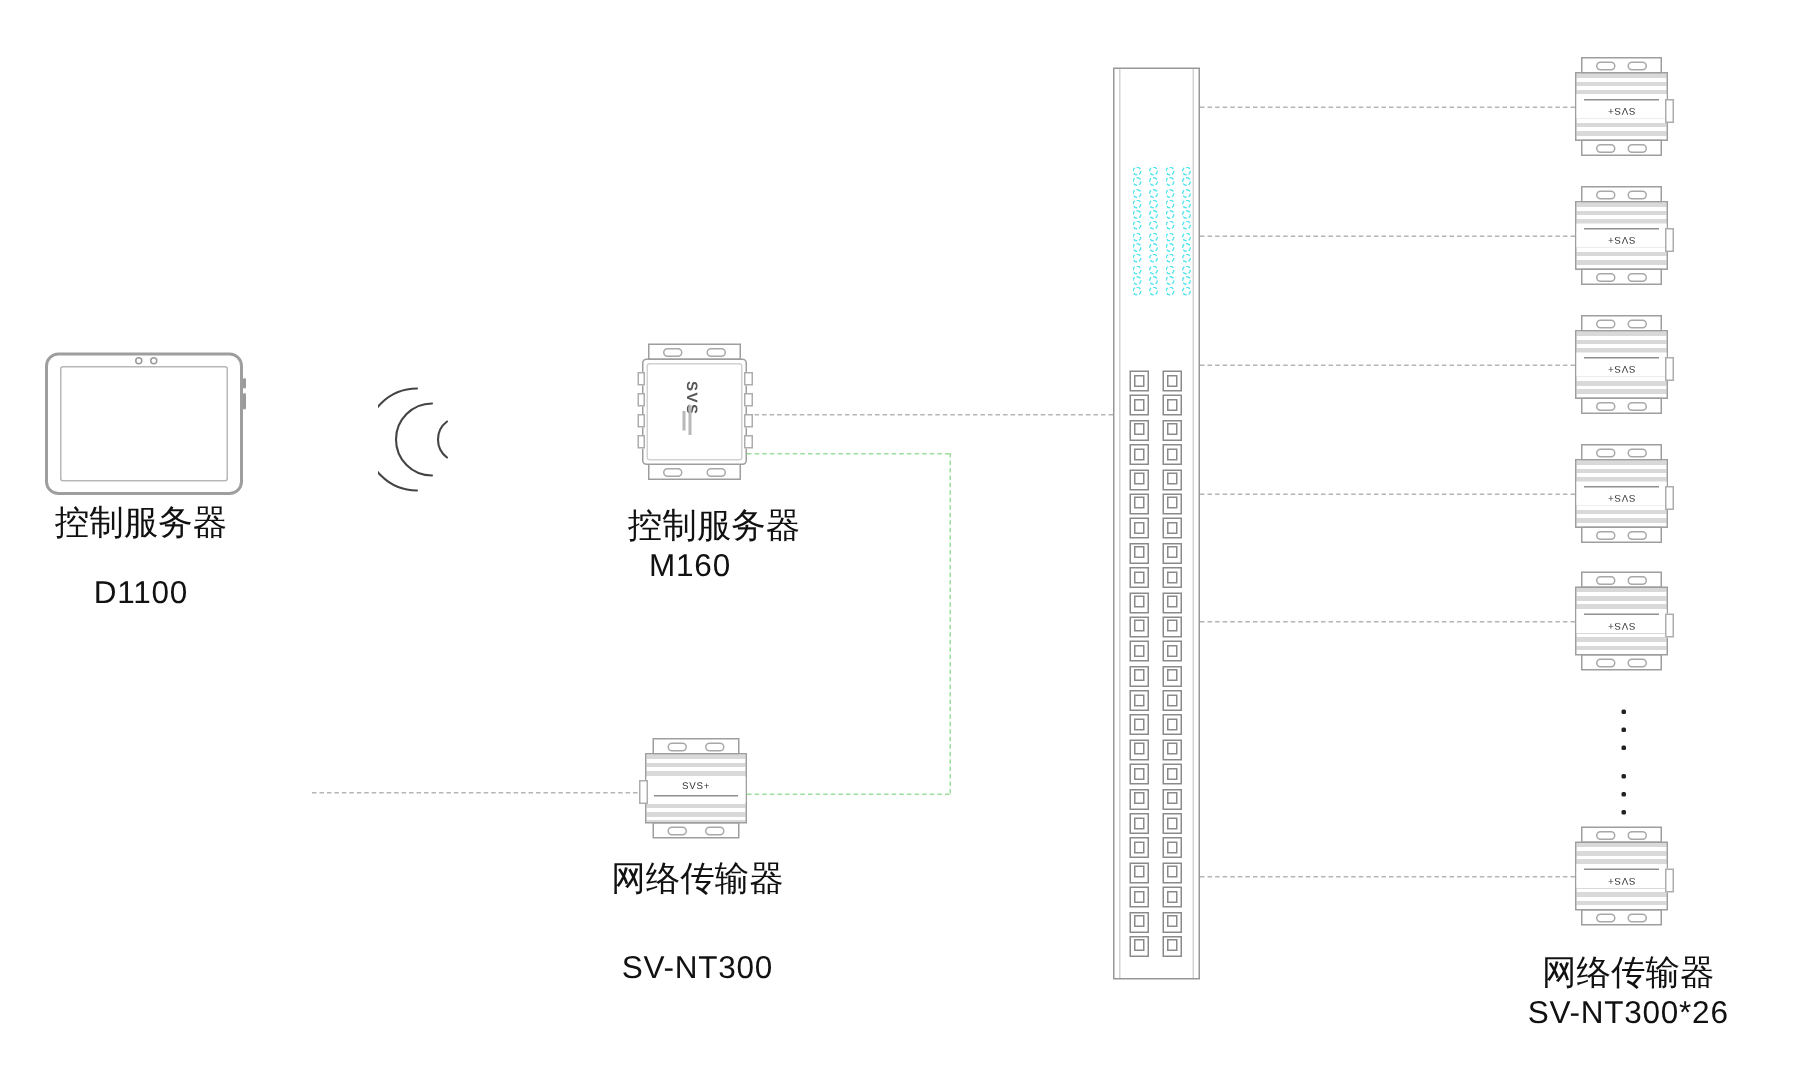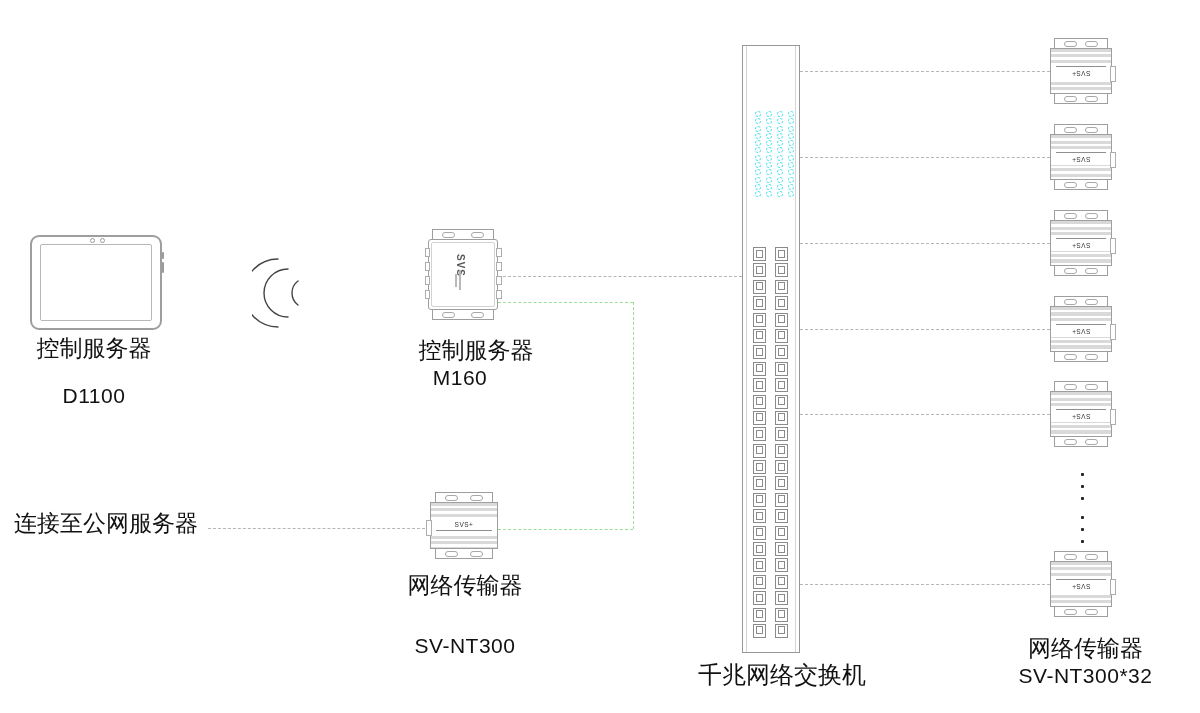--- a/index.html
+++ b/index.html
@@ -140,21 +140,20 @@
   <div class="lbl model" style="left:395px;top:366px;width:130px">M160</div>
 
   <div class="dash h" style="left:498px;top:276px;width:244px"></div>
 
   <div class="dash h" style="left:208px;top:528px;width:222px"></div>
 
   <div class="gdash h" style="left:498px;top:302px;width:135px"></div>
   <div class="gdash v" style="left:633px;top:302px;height:227px"></div>
   <div class="gdash h" style="left:498px;top:529px;width:135px"></div>
 
-  <div class="lbl left-align" style="left:14px;top:511px;">连接至公网服务器</div>
 
   <div class="nt300" style="left:430px;top:492px">
     <div class="flange">
       <span class="hole"></span>
       <span class="hole"></span>
     </div>
     <div class="nt-body">
       <div class="nt-band">
         <span class="nt-logo">SVS+</span>
         <i class="nt-rule"></i>
@@ -360,21 +359,20 @@
           <i></i>
         </span>
         <span class="port">
           <i></i>
         </span>
         <span class="port">
           <i></i>
         </span>
       </div>
   </div>
-  <div class="lbl" style="left:697px;top:662px;width:170px;font-size:24px">千兆网络交换机</div>
 
   <div>
       <div class="nt300 small" style="top: 38px;">
       <div class="flange">
         <span class="hole"></span>
         <span class="hole"></span>
       </div>
       <div class="nt-body">
         <div class="nt-band flip">
           <span class="nt-logo">SVS+</span>
@@ -483,15 +481,15 @@
   <div class="dots">
     <span style="top:473px"></span>
       <span style="top:485px"></span>
       <span style="top:497px"></span>
     <span style="top:516px"></span>
       <span style="top:528px"></span>
       <span style="top:540px"></span>
   </div>
 
   <div class="lbl" style="left:1018px;top:636px;width:135px">网络传输器</div>
-  <div class="lbl model" style="left:1018px;top:664px;width:135px">SV-NT300*32</div>
+  <div class="lbl model" style="left:1018px;top:664px;width:135px">SV-NT300*26</div>
 
 </div>
 
 </body></html>

